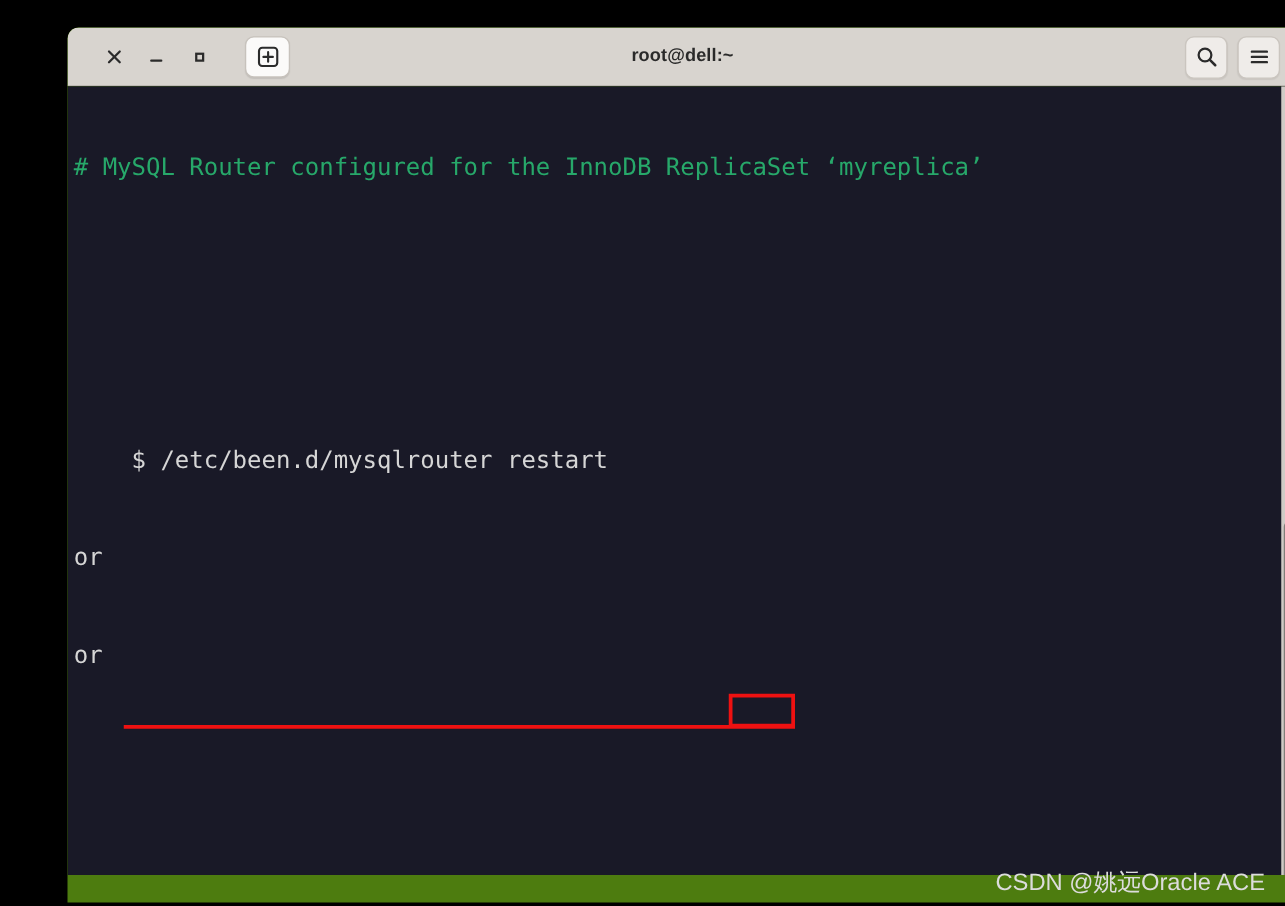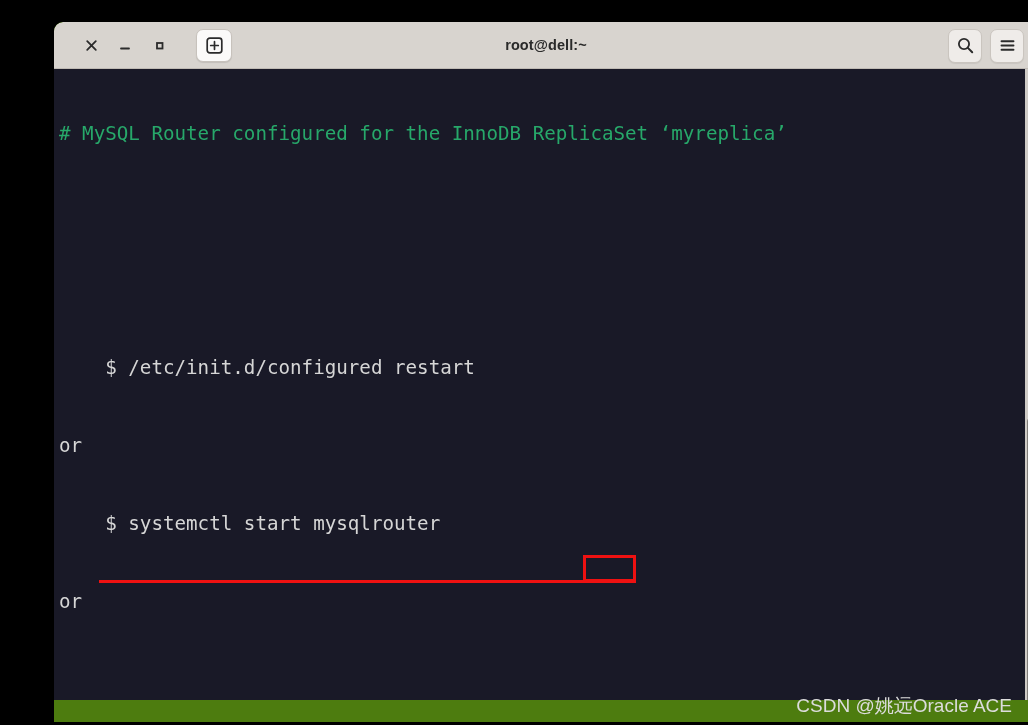--- a/index.html
+++ b/index.html
@@ -232,23 +232,22 @@
         </div>
       </div>
     </div>
 
     <div class="term">
 
       <div class="term-text">
         <div class="ln green"># MySQL Router configured for the InnoDB ReplicaSet ‘myreplica’</div>
         <div class="ln"></div>
         <div class="ln"></div>
-        <div class="ln">    $ /etc/init.d/configured restart</div>
+        <div class="ln">    $ /etc/been.d/mysqlrouter restart</div>
         <div class="ln">or</div>
-        <div class="ln">    $ systemctl start mysqlrouter</div>
         <div class="ln">or</div>
         
         
         
         
         
         
         
         
         

